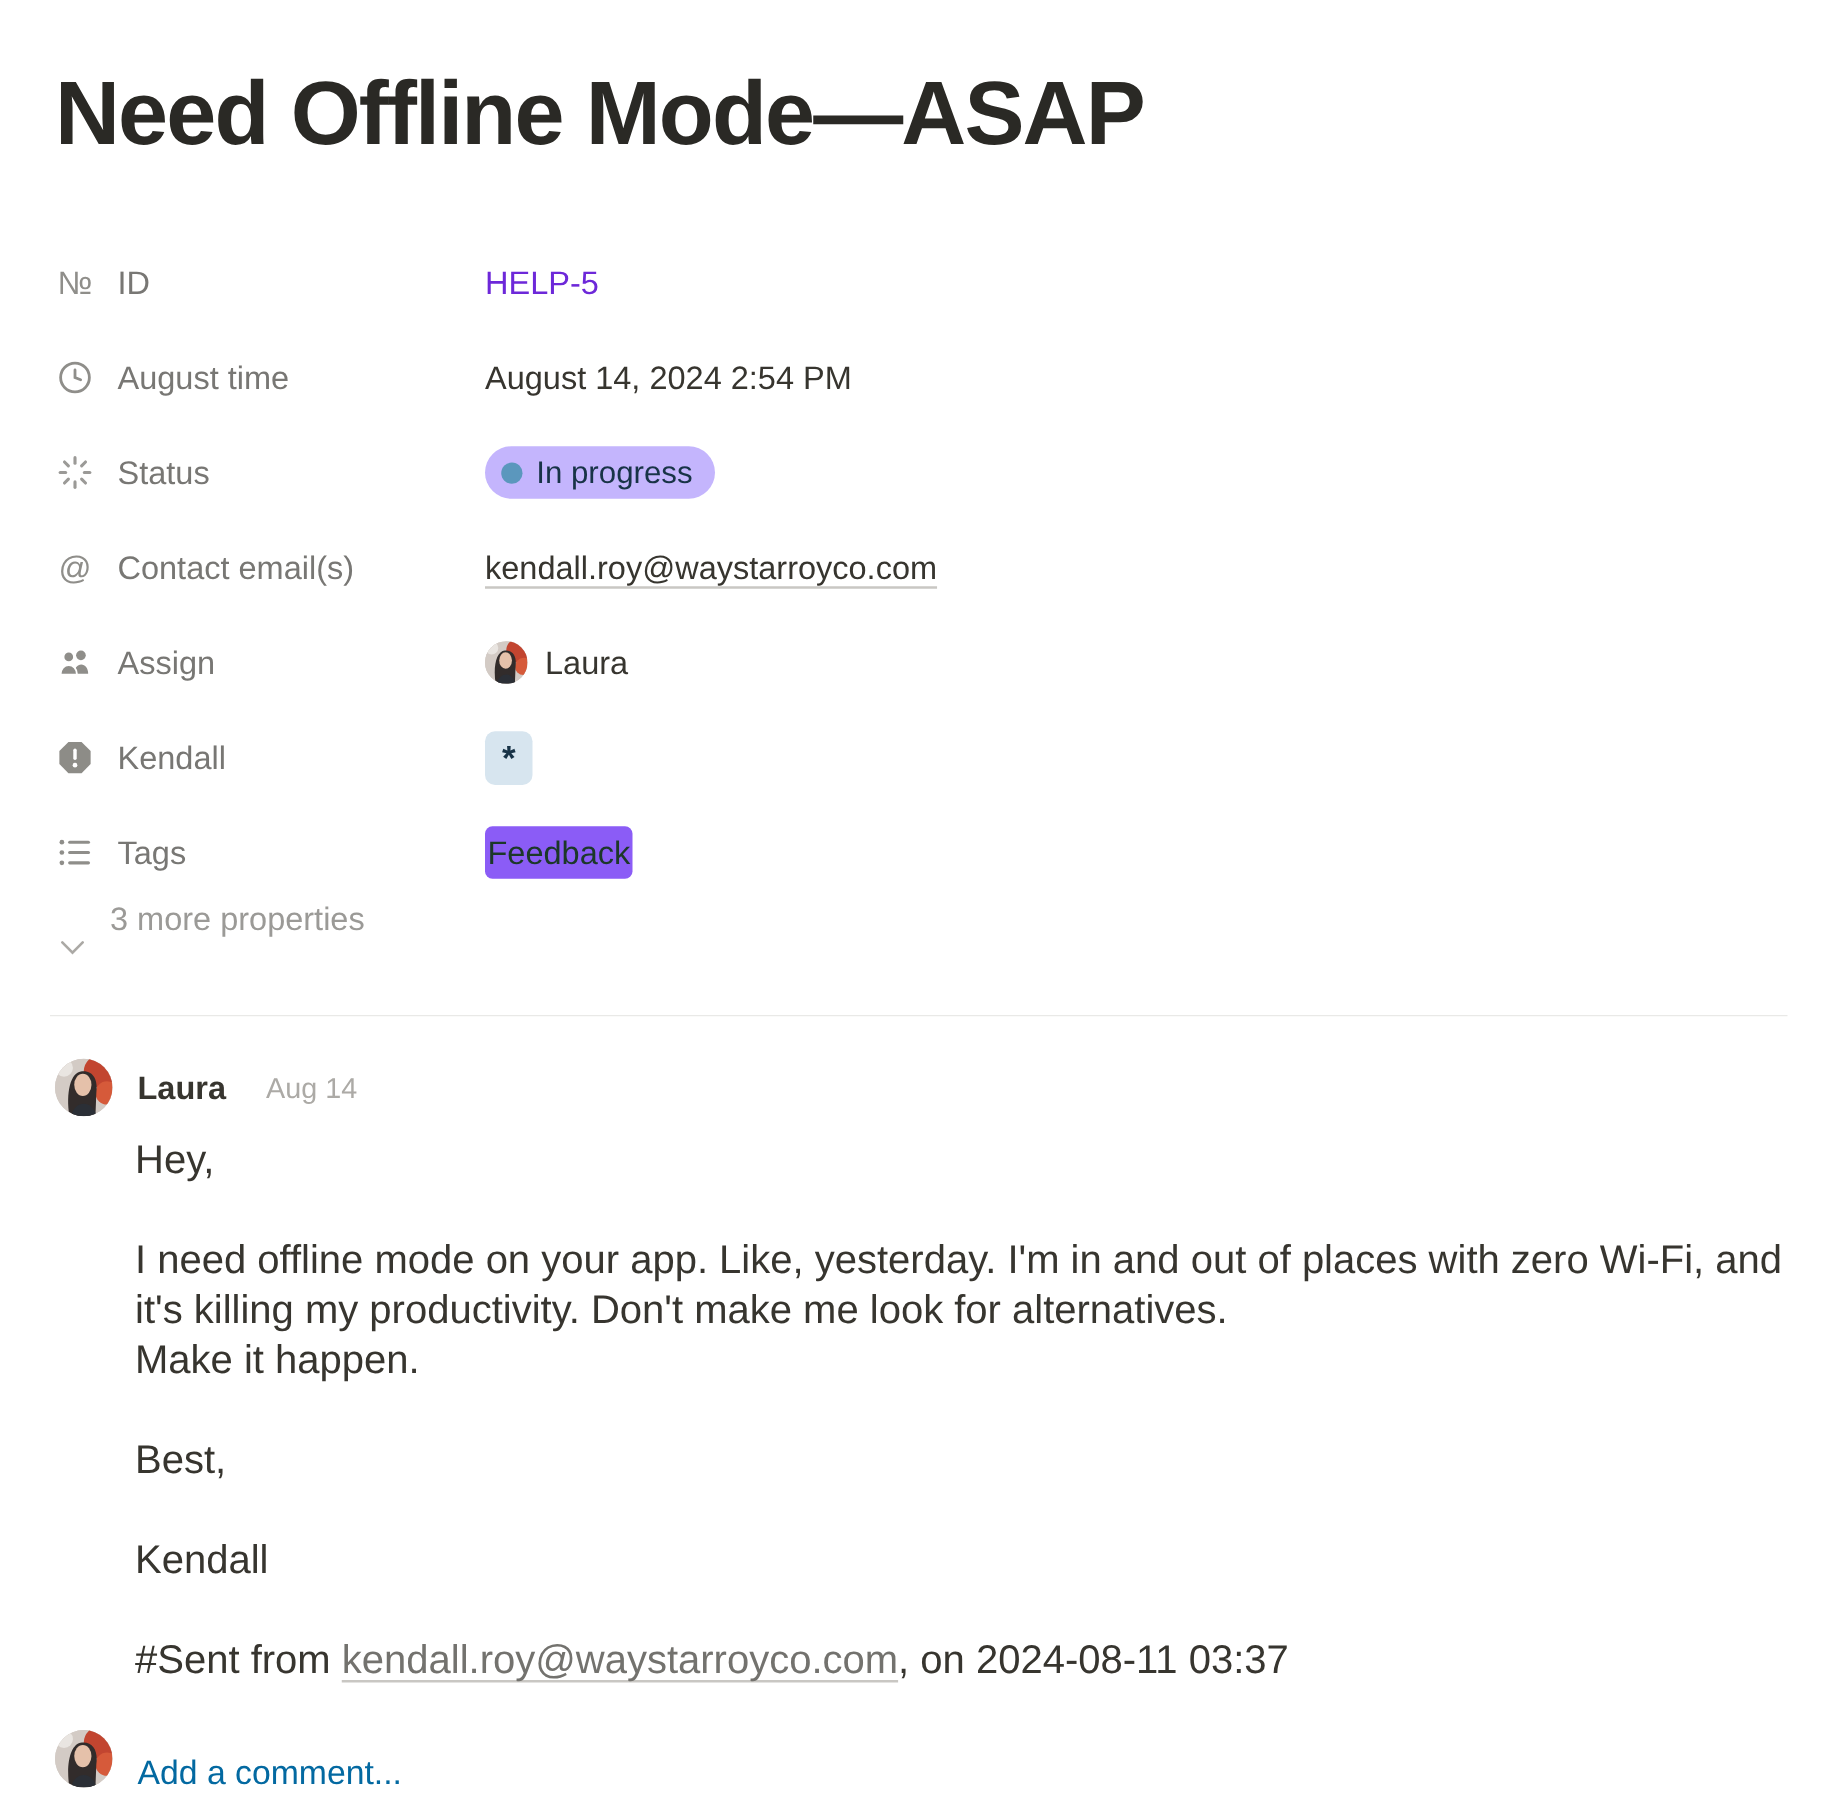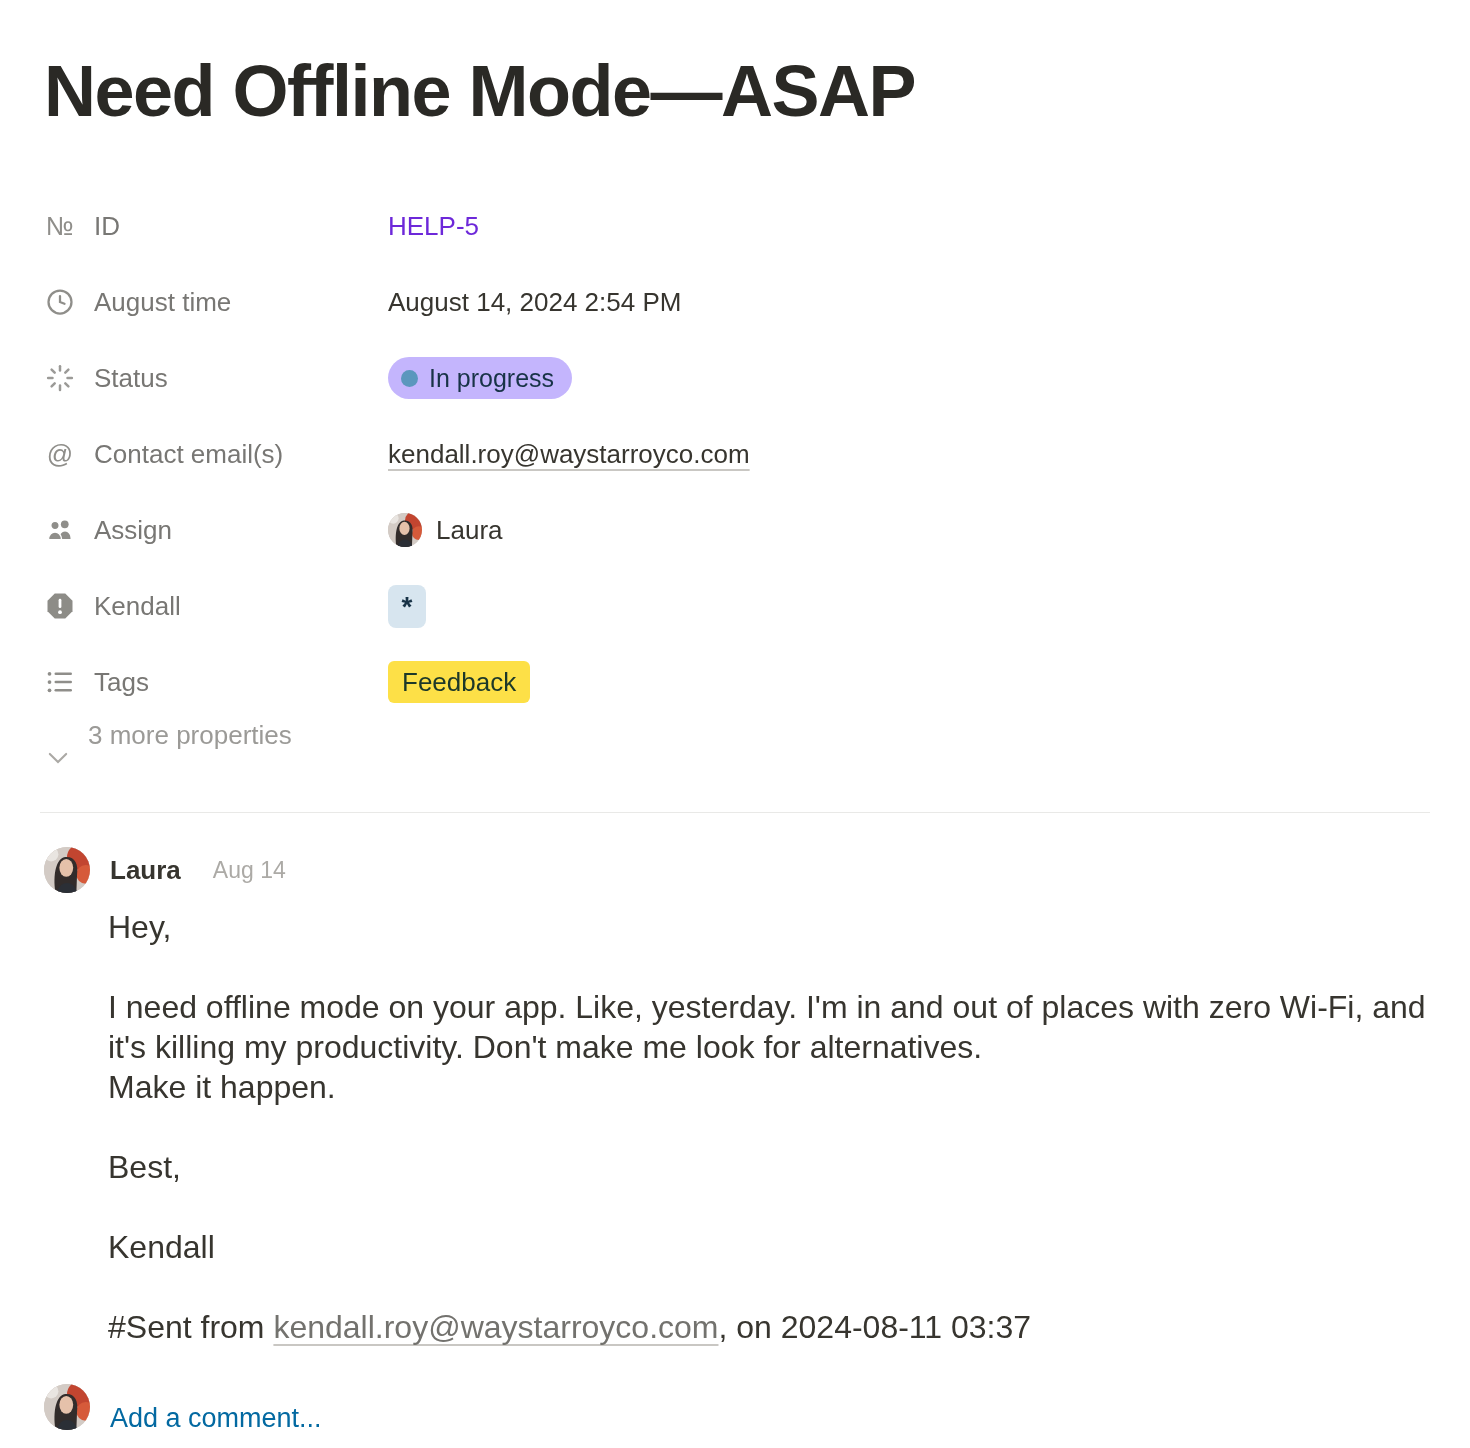--- a/index.html
+++ b/index.html
@@ -105,25 +105,25 @@
     background: #D7E5EF;
     color: #183347;
     font-size: 28px;
     font-weight: 700;
     line-height: 1;
   }
 
   .tag-badge {
     display: inline-flex;
     align-items: center;
-    background: #fde047;
+    background: #8b5cf6;
     color: #1C3829;
     border-radius: 6px;
     height: 42px;
-    padding: 0 14px;
+    padding: 0 2px;
     font-size: 26px;
   }
 
   .more-props {
     display: flex;
     gap: 16px;
     min-height: 76px;
     color: #9B9A97;
     font-size: 26px;
     cursor: pointer;

